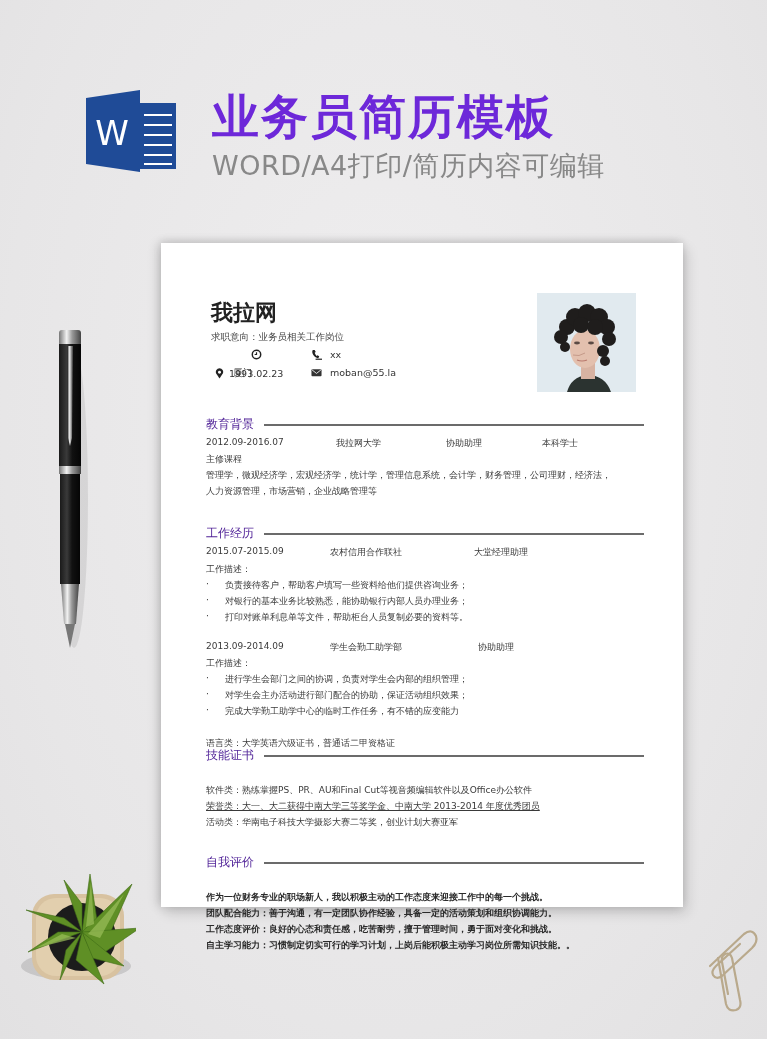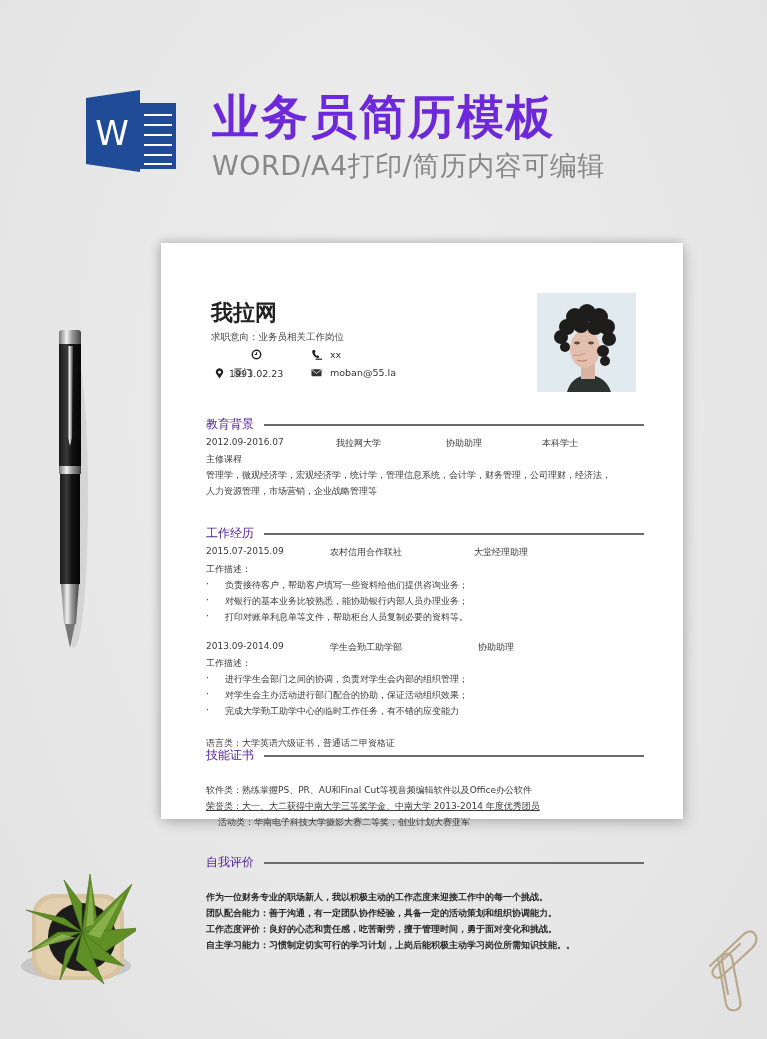--- a/index.html
+++ b/index.html
@@ -10,21 +10,21 @@
   }
   .abs { position:absolute; }
 
   
   .word-icon { left:86px; top:90px; width:92px; height:82px; }
   .main-title { left:212px; top:86px; font-size:47px; font-weight:bold; color:#6d28d9; letter-spacing:2px; white-space:nowrap; font-family:"DejaVu Sans", sans-serif; }
   .sub-title { left:212px; top:148px; font-size:27px; color:#888888; white-space:nowrap; font-family:"DejaVu Sans", sans-serif; letter-spacing:0.5px; }
 
   
   .paper {
-    left:161px; top:243px; width:522px; height:576px; background:#ffffff;
+    left:161px; top:243px; width:522px; height:664px; background:#ffffff;
     box-shadow: -4px 0 10px rgba(0,0,0,0.12), 4px 6px 12px rgba(0,0,0,0.14), 0 -3px 8px rgba(0,0,0,0.08);
   }
   .content { position:absolute; left:45px; top:0; width:440px; color:#333; }
 
   .name { position:absolute; left:5px; top:55px; font-size:22px; font-weight:bold; color:#222; }
   .intent { position:absolute; left:5px; top:88px; font-size:9.5px; color:#444; white-space:nowrap; }
   .info-row { position:absolute; left:5px; font-size:9.5px; color:#333; white-space:nowrap; height:14px; }
   .info-row .cell { position:absolute; top:0; display:flex; align-items:center; gap:8px; }
   .info-icon { width:11px; height:11px; display:inline-block; }
 
@@ -230,21 +230,21 @@
     <div class="bullet" style="top:462px;">
         <span class="dot">·</span>
         <span class="txt">完成大学勤工助学中心的临时工作任务，有不错的应变能力</span>
       </div>
 
     <div class="section-title" style="top:504px;">技能证书</div>
     <div class="section-rule" style="top:512px;"></div>
     <div class="line" style="top:494px;">语言类：大学英语六级证书，普通话二甲资格证</div>
     <div class="line" style="top:541px;">软件类：熟练掌握PS、PR、AU和Final Cut等视音频编辑软件以及Office办公软件</div>
     <div class="line" style="top:557px;text-decoration:underline;">荣誉类：大一、大二获得中南大学三等奖学金、中南大学 2013-2014 年度优秀团员</div>
-    <div class="line" style="top:573px;margin-left:12px;">活动类：华南电子科技大学摄影大赛二等奖，创业计划大赛亚军</div>
+    <div class="line" style="top:573px;">活动类：华南电子科技大学摄影大赛二等奖，创业计划大赛亚军</div>
 
     <div class="section-title" style="top:611px;">自我评价</div>
     <div class="section-rule" style="top:619px;"></div>
     <div class="line bold-line" style="top:633px;">作为一位财务专业的职场新人，我以积极主动的工作态度来迎接工作中的每一个挑战。</div>
     <div class="line bold-line" style="top:649px;">团队配合能力：善于沟通，有一定团队协作经验，具备一定的活动策划和组织协调能力。</div>
     <div class="line bold-line" style="top:665px;">工作态度评价：良好的心态和责任感，吃苦耐劳，擅于管理时间，勇于面对变化和挑战。</div>
     <div class="line bold-line" style="top:681px;">自主学习能力：习惯制定切实可行的学习计划，上岗后能积极主动学习岗位所需知识技能。。</div>
 
   </div>
 </div>

